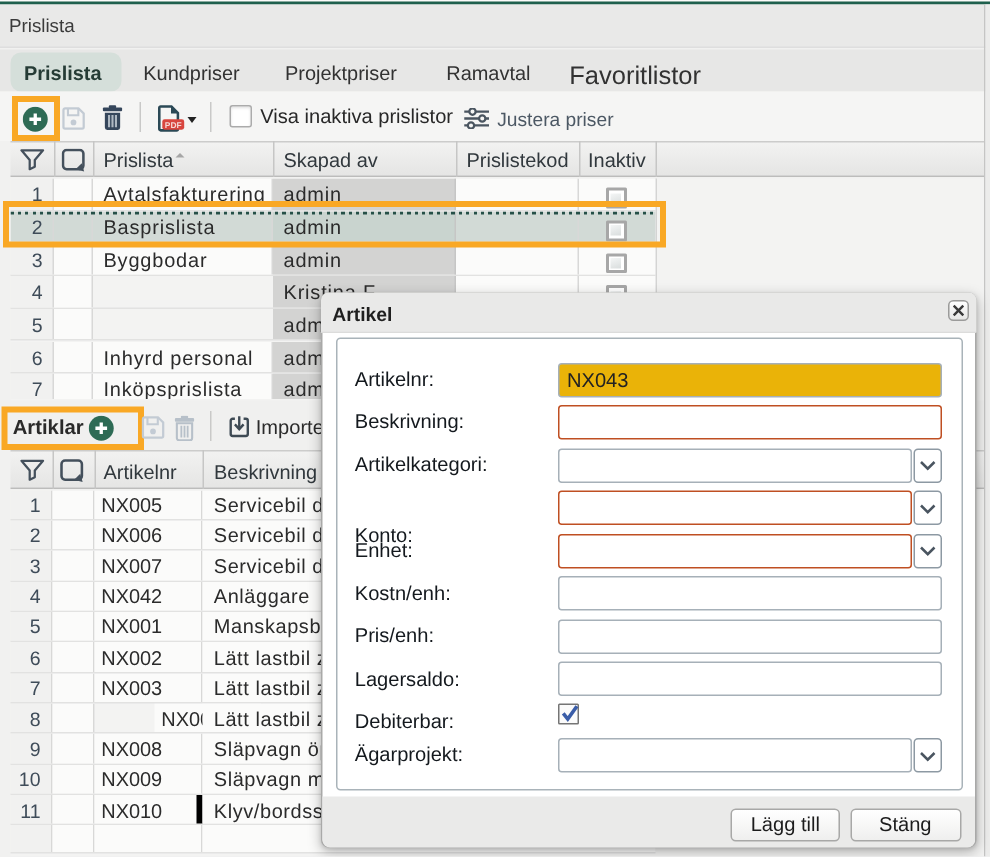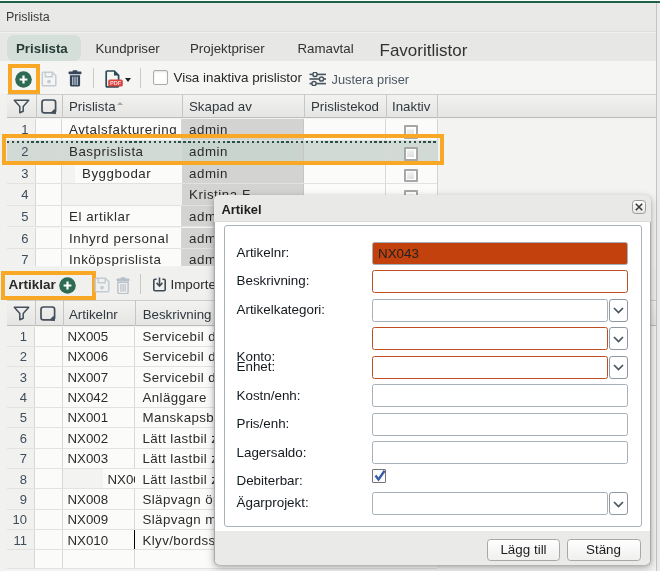--- a/index.html
+++ b/index.html
@@ -135,21 +135,21 @@
           <div style="position:absolute;left:1.2px;top:1.2px;right:1.2px;bottom:1.2px;background:linear-gradient(160deg,#f4f6f6,#d9dddd);"></div>
         </div>
       </div>
       <div class="abs" style="left:0;top:0.8px;width:430px;height:1.8px;background:repeating-linear-gradient(90deg,#265048 0 2.2px,rgba(255,255,255,0) 2.2px 4.9px);"></div>
     </div>
     <div class="abs" style="left:7px;top:162.4px;width:430px;height:21.7px;overflow:hidden;border-bottom:1px solid #e2e2e1;">
       <div class="abs" style="left:0;top:0;width:29.4px;height:21.7px;background:#f1f1f0;border-right:1px solid #d8d8d7;">
         <div style="position:absolute;right:7px;top:3.2px;font-size:13px;color:#3f4c59;">3</div>
       </div>
       <div class="abs" style="left:29.4px;top:0;width:25.4px;height:21.7px;background:#fbfbfa;border-right:1px solid #d8d8d7;"></div>
-      <div class="abs" style="left:54.8px;top:0;width:120.2px;height:21.7px;background:#fbfbfa;border-right:1px solid #d8d8d7;margin-left:13px;">
+      <div class="abs" style="left:54.8px;top:0;width:120.2px;height:21.7px;background:#fbfbfa;border-right:1px solid #d8d8d7;">
         <div style="position:absolute;left:7.2px;top:3.2px;font-size:13.3px;letter-spacing:0.55px;color:#2b2b2b;">Byggbodar</div>
       </div>
       <div class="abs" style="left:175px;top:0;width:121.5px;height:21.7px;background:#d3d3d2;border-right:1px solid #c6c6c5;">
         <div style="position:absolute;left:7px;top:3.2px;font-size:13.3px;letter-spacing:0.55px;color:#2b2b2b;">admin</div>
       </div>
       <div class="abs" style="left:296.5px;top:0;width:82.5px;height:21.7px;background:#fbfbfa;border-right:1px solid #d8d8d7;"></div>
       <div class="abs" style="left:379px;top:0;width:51px;height:21.7px;background:#fbfbfa;">
         <div style="position:absolute;left:18px;top:6.4px;width:13.5px;height:13.5px;border:2px solid #a7a7a7;border-radius:1px;background:#fff;">
           <div style="position:absolute;left:1.2px;top:1.2px;right:1.2px;bottom:1.2px;background:linear-gradient(160deg,#f4f6f6,#d9dddd);"></div>
         </div>
@@ -168,23 +168,20 @@
         <div style="position:absolute;left:18px;top:6.4px;width:13.5px;height:13.5px;border:2px solid #a7a7a7;border-radius:1px;background:#fff;">
           <div style="position:absolute;left:1.2px;top:1.2px;right:1.2px;bottom:1.2px;background:linear-gradient(160deg,#f4f6f6,#d9dddd);"></div>
         </div>
       </div>
     </div>
     <div class="abs" style="left:7px;top:205.8px;width:430px;height:21.7px;overflow:hidden;border-bottom:1px solid #e2e2e1;">
       <div class="abs" style="left:0;top:0;width:29.4px;height:21.7px;background:#f1f1f0;border-right:1px solid #d8d8d7;">
         <div style="position:absolute;right:7px;top:3.2px;font-size:13px;color:#3f4c59;">5</div>
       </div>
       <div class="abs" style="left:29.4px;top:0;width:25.4px;height:21.7px;background:#fbfbfa;border-right:1px solid #d8d8d7;"></div>
-      <div class="abs" style="left:54.8px;top:0;width:120.2px;height:21.7px;background:#fbfbfa;border-right:1px solid #d8d8d7;">
-        <div style="position:absolute;left:7.2px;top:3.2px;font-size:13.3px;letter-spacing:0.55px;color:#2b2b2b;">El artiklar</div>
-      </div>
       <div class="abs" style="left:175px;top:0;width:121.5px;height:21.7px;background:#d3d3d2;border-right:1px solid #c6c6c5;">
         <div style="position:absolute;left:7px;top:3.2px;font-size:13.3px;letter-spacing:0.55px;color:#2b2b2b;">admin</div>
       </div>
       <div class="abs" style="left:296.5px;top:0;width:82.5px;height:21.7px;background:#fbfbfa;border-right:1px solid #d8d8d7;"></div>
       <div class="abs" style="left:379px;top:0;width:51px;height:21.7px;background:#fbfbfa;">
         <div style="position:absolute;left:18px;top:6.4px;width:13.5px;height:13.5px;border:2px solid #a7a7a7;border-radius:1px;background:#fff;">
           <div style="position:absolute;left:1.2px;top:1.2px;right:1.2px;bottom:1.2px;background:linear-gradient(160deg,#f4f6f6,#d9dddd);"></div>
         </div>
       </div>
     </div>
@@ -396,21 +393,21 @@
       </div>
       <div class="abs" style="left:128.2px;top:0;width:301.8px;height:20.35px;background:#fbfbfa;">
         <div style="position:absolute;left:7.3px;top:2.6px;font-size:13.3px;letter-spacing:0.4px;color:#2b2b2b;">Släpvagn med kåpa</div>
       </div>
     </div>
     <div class="abs" style="left:7px;top:530px;width:430px;height:20.35px;overflow:hidden;border-bottom:1px solid #e2e2e1;">
       <div class="abs" style="left:0;top:0;width:28px;height:20.35px;background:#f1f1f0;border-right:1px solid #d8d8d7;">
         <div style="position:absolute;right:7px;top:2.6px;font-size:13px;color:#3f4c59;">11</div>
       </div>
       <div class="abs" style="left:28px;top:0;width:27.7px;height:20.35px;background:#fbfbfa;border-right:1px solid #d8d8d7;"></div>
-      <div class="abs" style="left:55.7px;top:0;width:72.5px;height:20.35px;background:#fbfbfa;border-right:1px solid #000000;">
+      <div class="abs" style="left:55.7px;top:0;width:72.5px;height:20.35px;background:#fbfbfa;border-right:4px solid #000000;">
         <div style="position:absolute;left:4.8px;top:2.6px;font-size:13.3px;color:#2b2b2b;">NX010</div>
       </div>
       <div class="abs" style="left:128.2px;top:0;width:301.8px;height:20.35px;background:#fbfbfa;">
         <div style="position:absolute;left:7.3px;top:2.6px;font-size:13.3px;letter-spacing:0.4px;color:#2b2b2b;">Klyv/bordssåg</div>
       </div>
     </div>
     <div class="abs" style="left:7px;top:550.35px;width:430px;height:19.149999999999977px;overflow:hidden;border-bottom:1px solid #e2e2e1;">
       <div class="abs" style="left:0;top:0;width:28px;height:20.35px;background:#f1f1f0;border-right:1px solid #d8d8d7;">
         <div style="position:absolute;right:7px;top:2.6px;font-size:13px;color:#3f4c59;"></div>
       </div>
@@ -436,21 +433,21 @@
   </svg>
 </div>
 
 <div class="abs" style="left:214.5px;top:531px;width:435.8px;height:33.5px;background:#eaeae9;border-radius:0 0 5px 5px;"></div>
 <div class="abs" style="left:487px;top:539px;width:73px;height:21.5px;background:linear-gradient(#ffffff,#efefee);border:1px solid #a8a8a7;border-radius:3.5px;font-size:13.4px;color:#1c1c1c;text-align:center;line-height:20px;">Lägg till</div>
 <div class="abs" style="left:566.5px;top:539px;width:74px;height:21.5px;background:linear-gradient(#ffffff,#efefee);border:1px solid #a8a8a7;border-radius:3.5px;font-size:13.4px;color:#1c1c1c;text-align:center;line-height:20px;">Stäng</div>
 
 <div class="abs" style="left:223.5px;top:225px;width:418.5px;height:301.5px;border:1px solid #a9b3b9;border-radius:3px;background:#fff;"></div>
 <div id="fields">
     <div class="txt" style="left:236.5px;top:244.7px;font-size:13.4px;color:#14191e;">Artikelnr:</div>
-    <div class="abs" style="left:372px;top:241.5px;width:256.3px;height:23px;background:#c2410c;border:1px solid #a6b0b8;border-radius:2.5px;">
+    <div class="abs" style="left:372px;top:241.5px;width:256.3px;height:23px;background:#eab308;border:1px solid #a6b0b8;border-radius:2.5px;">
       <div style="position:absolute;left:5px;top:3.2px;font-size:13.4px;color:#222;">NX043</div>
     </div>
     <div class="txt" style="left:236.5px;top:273.26px;font-size:13.4px;color:#14191e;">Beskrivning:</div>
     <div class="abs" style="left:372px;top:270.06px;width:256.3px;height:23px;background:#fff;border:1.4px solid #bf4f22;border-radius:2.5px;">
       <div style="position:absolute;left:5px;top:3.2px;font-size:13.4px;color:#222;"></div>
     </div>
     <div class="txt" style="left:236.5px;top:301.82px;font-size:13.4px;color:#14191e;">Artikelkategori:</div>
     <div class="abs" style="left:372px;top:298.62px;width:235.7px;height:23px;background:#fff;border:1px solid #a6b0b8;border-radius:2.5px;"></div>
     <div class="abs" style="left:609px;top:298.62px;width:18.5px;height:23px;background:#fff;border:1px solid #8d99a3;border-radius:3px;">
       <svg width="11" height="7" viewBox="0 0 11 7" style="position:absolute;left:3px;top:7.5px;">

